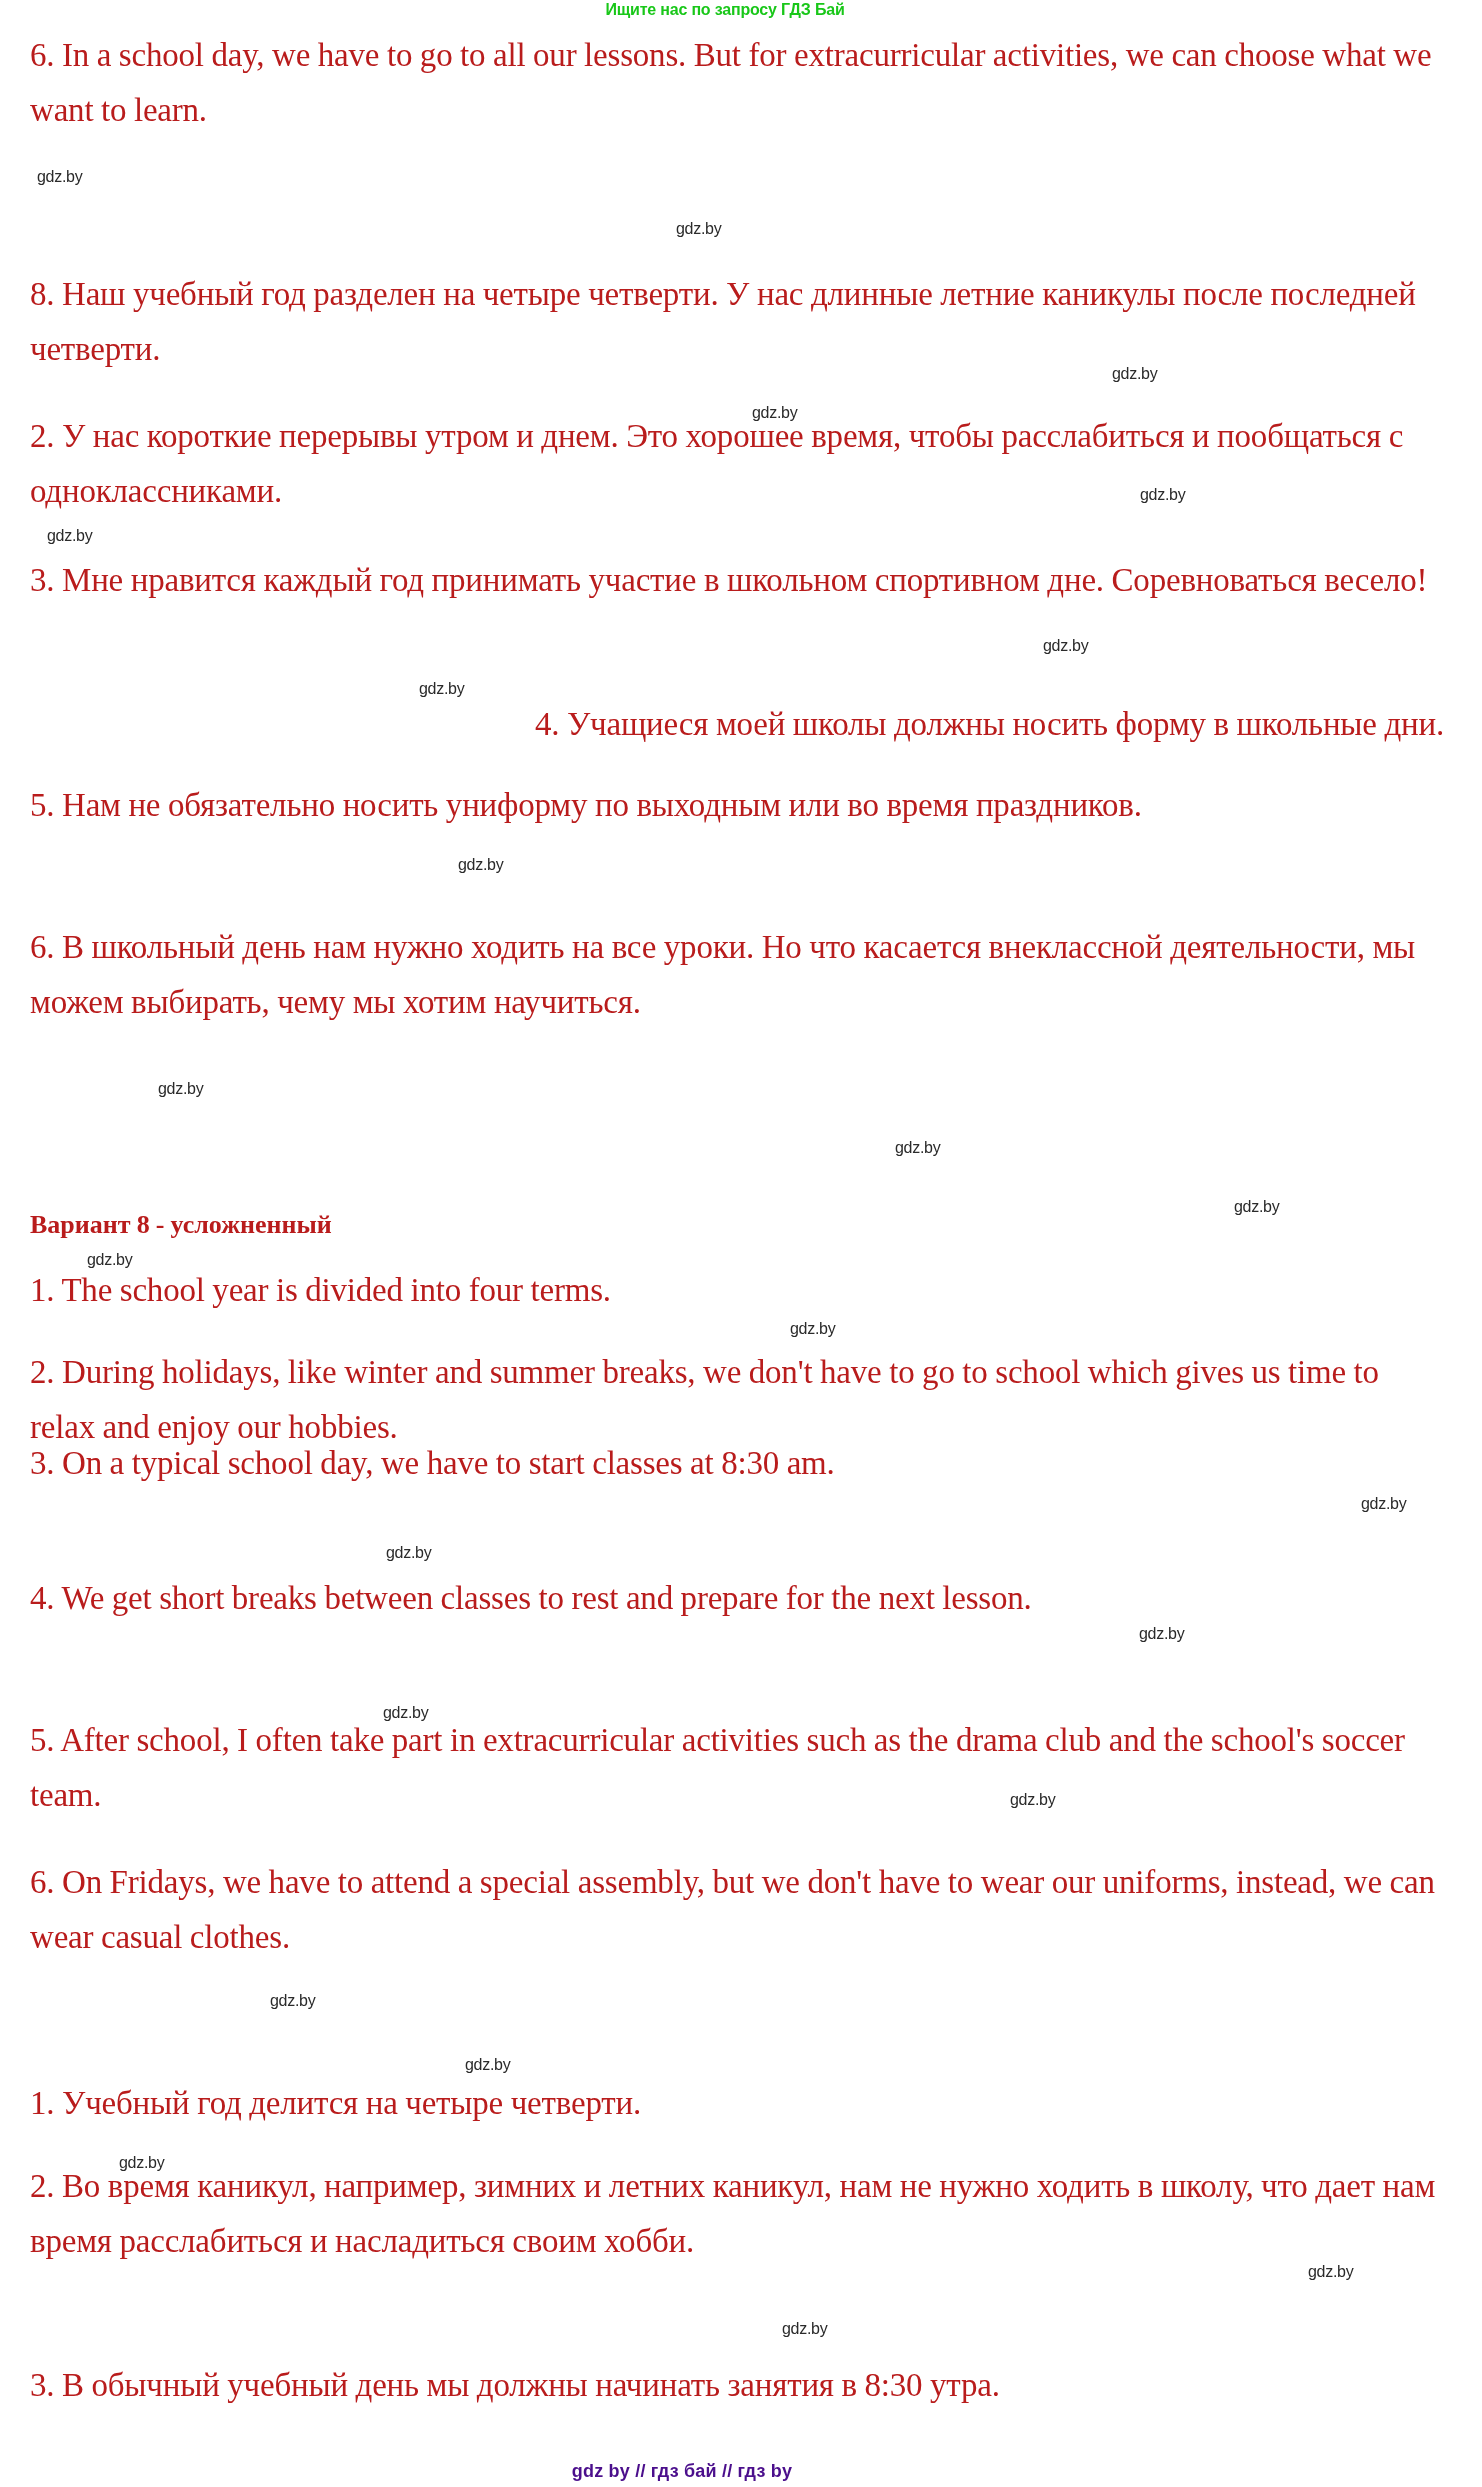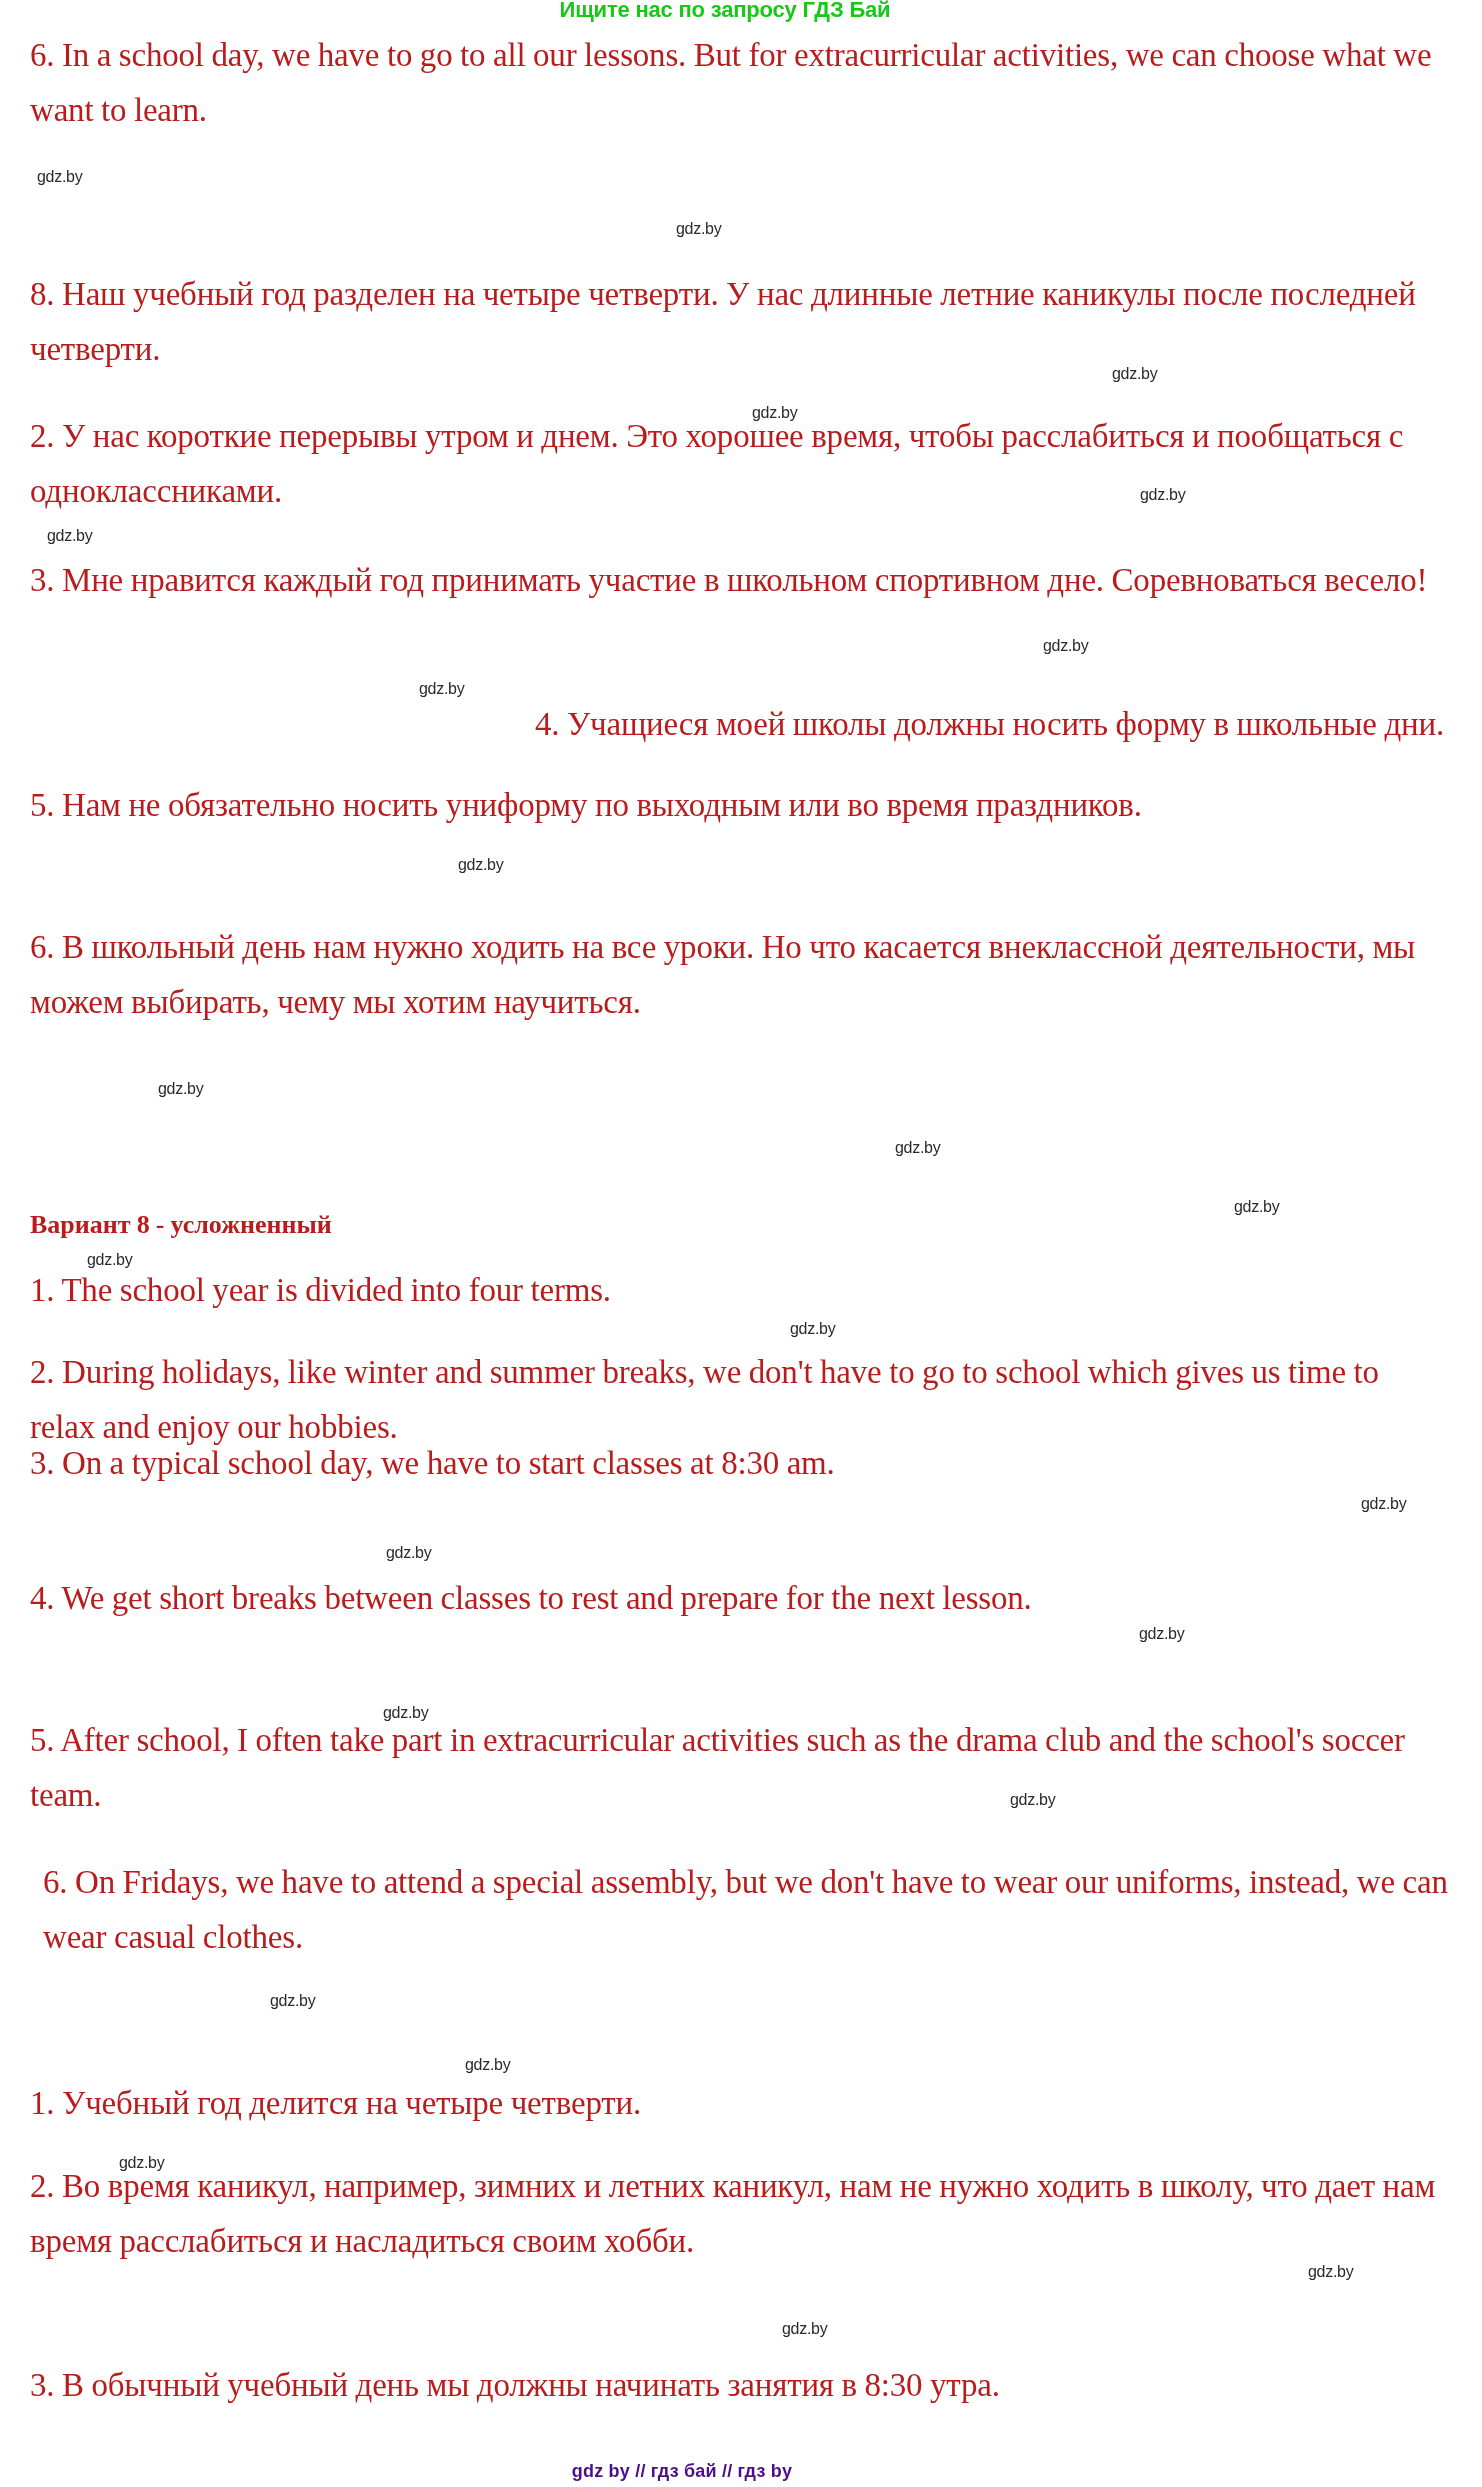--- a/index.html
+++ b/index.html
@@ -16,21 +16,21 @@
   }
 
   
   .promo-bar {
     position: absolute;
     top: 0px;
     left: 0;
     width: 1450px;
     text-align: center;
     font-family: "Liberation Sans", sans-serif;
-    font-size: 22px;
+    font-size: 16px;
     font-weight: 700;
     color: #19c719;
     letter-spacing: -0.2px;
     line-height: 20.5px;
   }
 
   
   .page {
     position: absolute;
     top: 0;
@@ -109,21 +109,21 @@
   <div class="para" style="top:1263px;">1. The school year is divided into four terms.</div>
 
   <div class="para" style="top:1345px;">2. During holidays, like winter and summer breaks, we don't have to go to school which gives us time to relax and enjoy our hobbies.</div>
 
   <div class="para" style="top:1436px;">3. On a typical school day, we have to start classes at 8:30 am.</div>
 
   <div class="para" style="top:1571px;">4. We get short breaks between classes to rest and prepare for the next lesson.</div>
 
   <div class="para" style="top:1713px;">5. After school, I often take part in extracurricular activities such as the drama club and the school's soccer team.</div>
 
-  <div class="para" style="top:1855px;margin-left:13px;">6. On Fridays, we have to attend a special assembly, but we don't have to wear our uniforms, instead, we can wear casual clothes.</div>
+  <div class="para" style="top:1855px;">6. On Fridays, we have to attend a special assembly, but we don't have to wear our uniforms, instead, we can wear casual clothes.</div>
 
   <div class="para" style="top:2076px;">1. Учебный год делится на четыре четверти.</div>
 
   <div class="para" style="top:2159px;">2. Во время каникул, например, зимних и летних каникул, нам не нужно ходить в школу, что дает нам время расслабиться и насладиться своим хобби.</div>
 
   <div class="para" style="top:2358px;">3. В обычный учебный день мы должны начинать занятия в 8:30 утра.</div>
 
   <div class="wm" style="left:37px;  top:169px;">gdz.by</div>
   <div class="wm" style="left:676px; top:221px;">gdz.by</div>
   <div class="wm" style="left:1112px;top:366px;">gdz.by</div>

